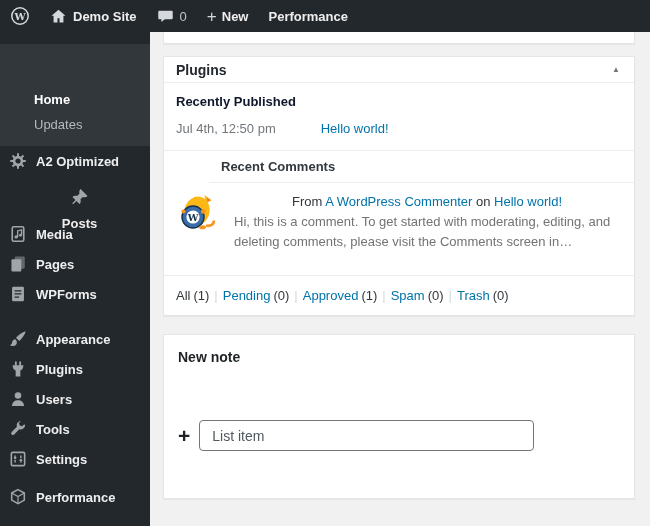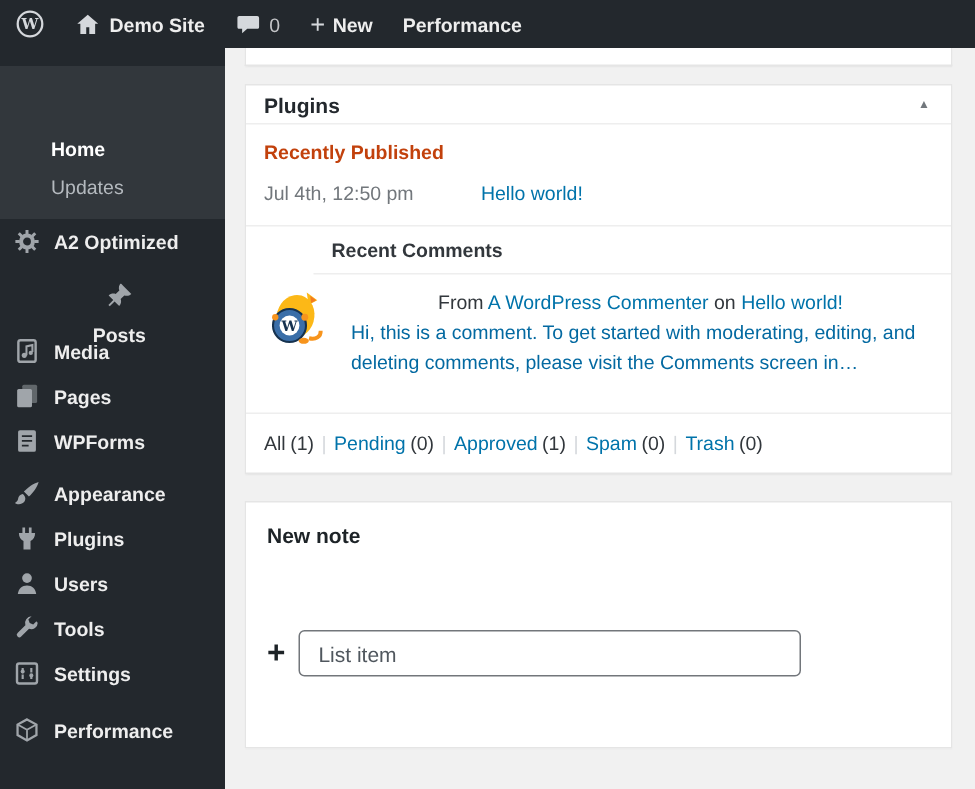--- a/index.html
+++ b/index.html
@@ -17,43 +17,43 @@
   
   .sidebar { position:absolute; top:32px; left:0; width:150px; height:494px; background:#23282d; color:#eee; padding-top:12px; }
   .menu-item { height:30px; display:flex; align-items:center; gap:9px; padding-left:9px; font-size:13px; font-weight:600; cursor:pointer; position:relative; }
   .menu-item .mi-icon { width:18px; height:18px; color:#a0a5aa; display:flex; align-items:center; justify-content:center; }
   .menu-item.active { height:34px; background:#0073aa; color:#fff; }
   .menu-item.active .mi-icon { color:#fff; }
   .menu-item.active::after { content:""; position:absolute; right:0; top:50%; margin-top:-8px; border:8px solid transparent; border-right-color:#f1f1f1; }
   .submenu { background:#32373c; padding:6px 0 9px; }
   .sub-item { padding:5px 0 5px 34px; font-size:13px; color:#b4b9be; cursor:pointer; }
   .sub-item.current { color:#fff; font-weight:700;margin-top:37px; }
-  .gap13 { margin-top:13px;flex-direction:column; } .gap15 { margin-top:5px; } .gap8 { margin-top:8px; }
+  .gap13 { margin-top:13px;flex-direction:column; } .gap15 { margin-top:15px; } .gap8 { margin-top:8px; }
 
   
   .content { position:absolute; top:32px; left:150px; width:500px; height:494px; background:#f1f1f1; padding:0 15px 0 13px; }
   .postbox { background:#fff; border:1px solid #e5e5e5; box-shadow:0 1px 1px rgba(0,0,0,.04); }
   .stub-widget { height:12px; background:#fff; border:1px solid #e5e5e5; border-top:none; box-shadow:0 1px 1px rgba(0,0,0,.04); }
 
   .activity { margin-top:12px; }
   .postbox-header { height:26px; display:flex; align-items:center; justify-content:space-between; padding:0 12px; border-bottom:1px solid #eee; }
   .postbox-title { font-size:14px; font-weight:600; color:#23282d; }
   .toggle { background:none; border:none; cursor:pointer; color:#72777c; font-size:8px; line-height:1; padding:2px; }
 
   .act-block { padding:11px 12px 14px; border-bottom:1px solid #eee; }
-  .act-heading { font-size:13px; font-weight:600; color:#c2410c; }
+  .act-heading { font-size:13px; font-weight:600; color:#0f172a; }
   .pub-row { margin-top:12px; }
   .pub-date { display:inline-block; width:141px; color:#72777c; }
   a.link { color:#0073aa; text-decoration:none; cursor:pointer; }
   .act-heading-row { padding:8px 12px; font-size:13px; font-weight:600; color:#32373c; border-bottom:1px solid #eee;margin-left:45px; }
 
   .comment-item { position:relative; padding:11px 14px 24px 70px; min-height:92px; }
   .avatar { position:absolute; left:13px; top:9px; width:40px; height:40px; display:block; }
   .comment-meta { margin-bottom:3px; color:#32373c;text-align:center; }
-  .comment-excerpt { color:#0369a1; line-height:1.5; max-width:394px; }
+  .comment-excerpt { color:#737373; line-height:1.5; max-width:394px; }
 
   .filter-row { border-top:1px solid #eee; padding:12px; font-size:13px; }
   .filter-link { text-decoration:none; color:#0073aa; cursor:pointer; }
   .filter-link .count { color:#32373c; margin-left:3px; }
   .filter-link.current { color:#32373c; }
   .sep { color:#d5d8dc; padding:0 5px; }
 
   .note-box { margin-top:18px; height:165px; position:relative; }
   .note-title { padding:14px 14px 0; font-size:14px; font-weight:700; color:#1d2327; }
   .note-row { position:absolute; top:85px; left:14px; display:flex; align-items:center; gap:9px; }

